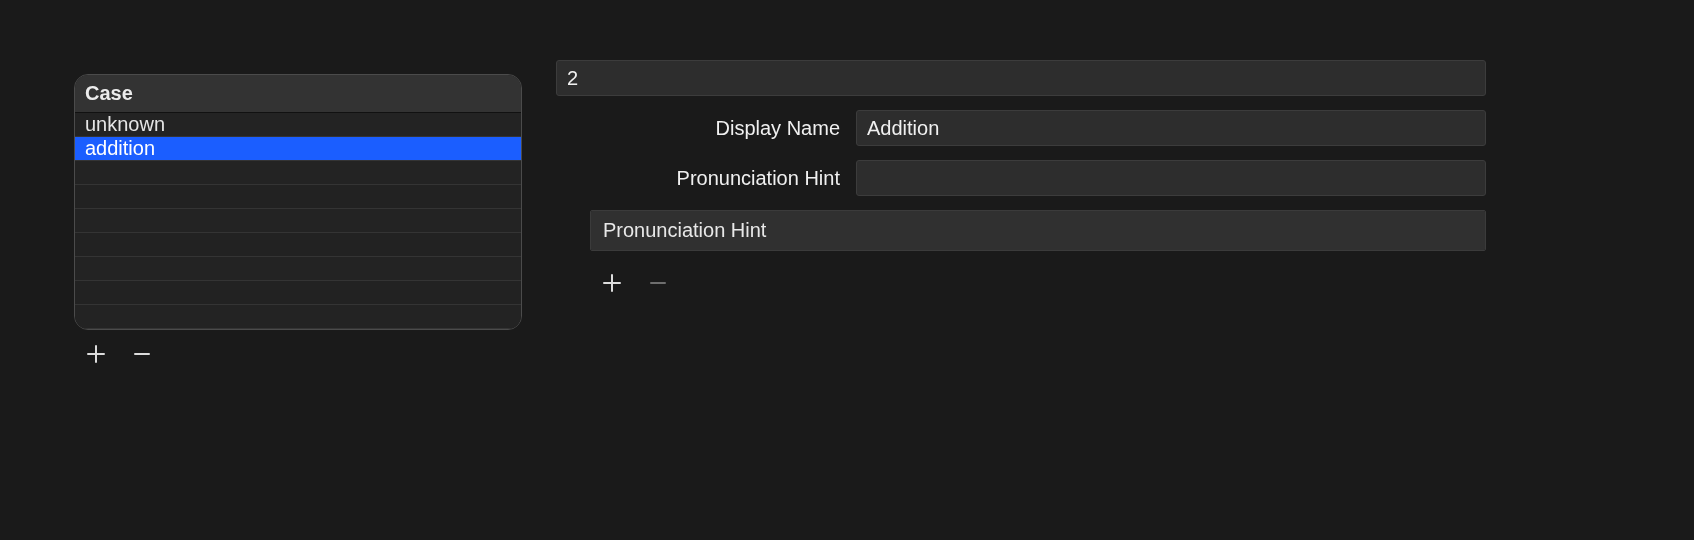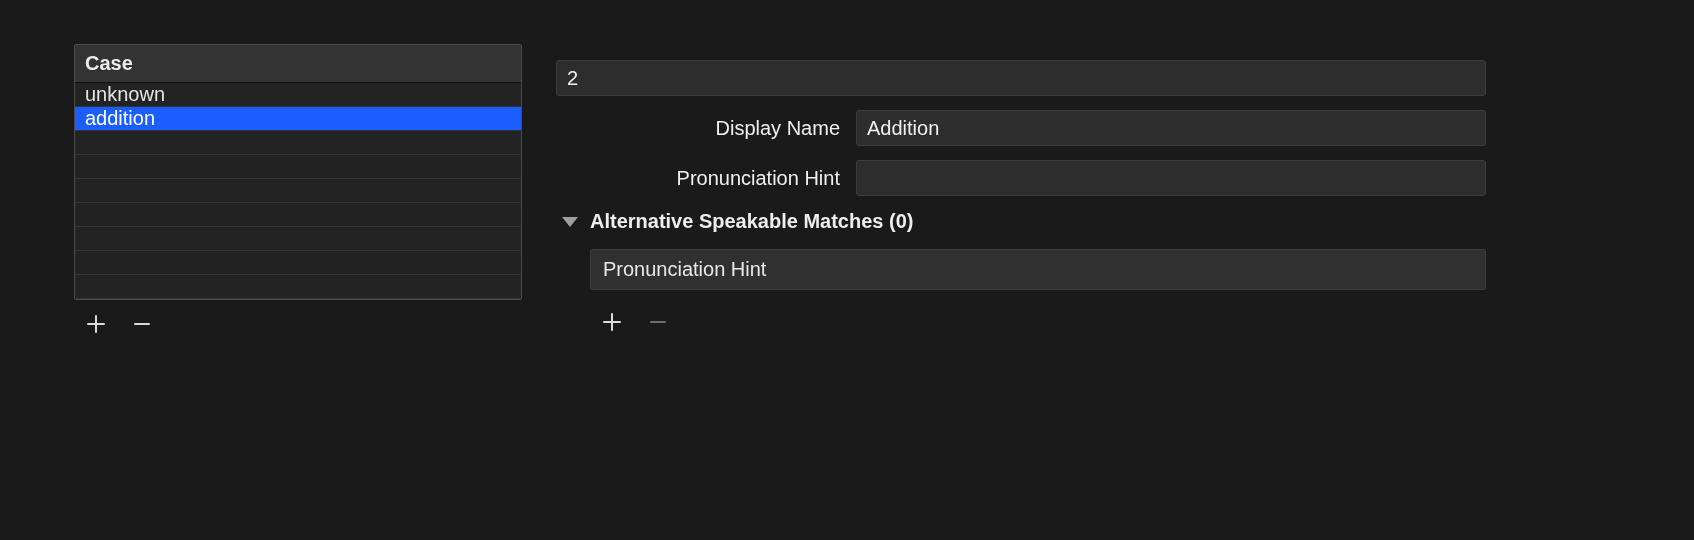--- a/index.html
+++ b/index.html
@@ -20,22 +20,23 @@
   }
   
   .case-panel {
     position: absolute;
     left: 74px;
     top: 44px;
     width: 448px;
   }
   .case-table {
     border: 1px solid #4b4b4b;
-    border-radius: 2px;
+    border-radius: 14px;
     overflow: hidden;
+    margin-top: 30px;
   }
   .case-header {
     background: #333333;
     font-weight: 600;
     padding: 7px 10px;
     border-bottom: 1px solid #111;
   }
   .case-row {
     height: 24px;
     padding: 6px 10px;
@@ -185,24 +186,20 @@
     <div class="field-row">
       <div class="field-label">Display Name</div>
       <input class="field-input" value="Addition" style="">
     </div>
 
     <div class="field-row">
       <div class="field-label">Pronunciation Hint</div>
       <input class="field-input" value="" style="">
     </div>
 
-    <div class="section-head">
-      <div class="disclosure"></div>
-      <span>Alternative Speakable Matches (0)</span>
-    </div>
 
     <div class="sub-table">
       <div class="sub-table-header">
         <div class="sub-col">Pronunciation Hint</div>
       </div>
     </div>
 
     <div class="sub-footer">
       <div class="ico-btn">
         <svg width="18" height="18" viewBox="0 0 18 18">

